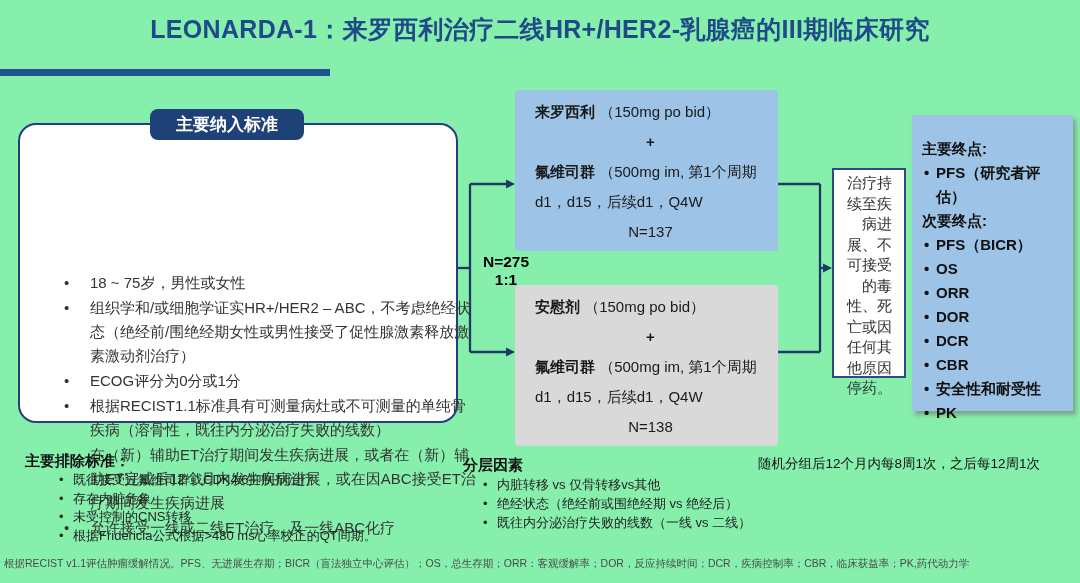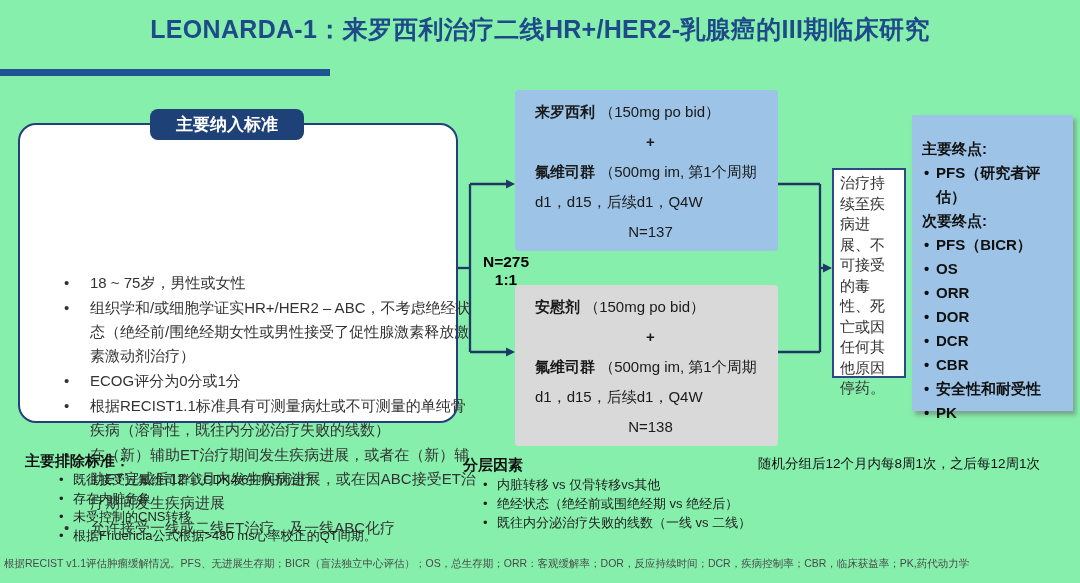--- a/index.html
+++ b/index.html
@@ -42,21 +42,21 @@
   .arm .arm-n { text-align:center; }
   
   .rand-label {
     position:absolute; left:474px; top:253px; width:64px; text-align:center;
     font-size:15.5px; font-weight:bold; color:#000; line-height:18px; z-index:2;
   }
   
   .dur-box {
     position:absolute; left:832px; top:168px; width:74px; height:210px;
     border:2.5px solid #2d4a86; background:#fff; font-size:15px; line-height:20.5px;
-    color:#333; padding:3px 12px 0 6px; z-index:2;
+    color:#333; padding:3px 12px 0 6px; z-index:2;text-align:right;
   }
   
   .ep-panel {
     position:absolute; left:912px; top:115px; width:161px; height:296px;
     background:#9dc3e6; box-shadow:3px 4px 4px rgba(110,110,110,.55);
     padding:22px 6px 0 10px; font-size:15px; font-weight:bold; color:#101010;
     line-height:24px;
   }
   .ep-item { position:relative; padding-left:14px; }
   .ep-item::before { content:"•"; position:absolute; left:2px; }

